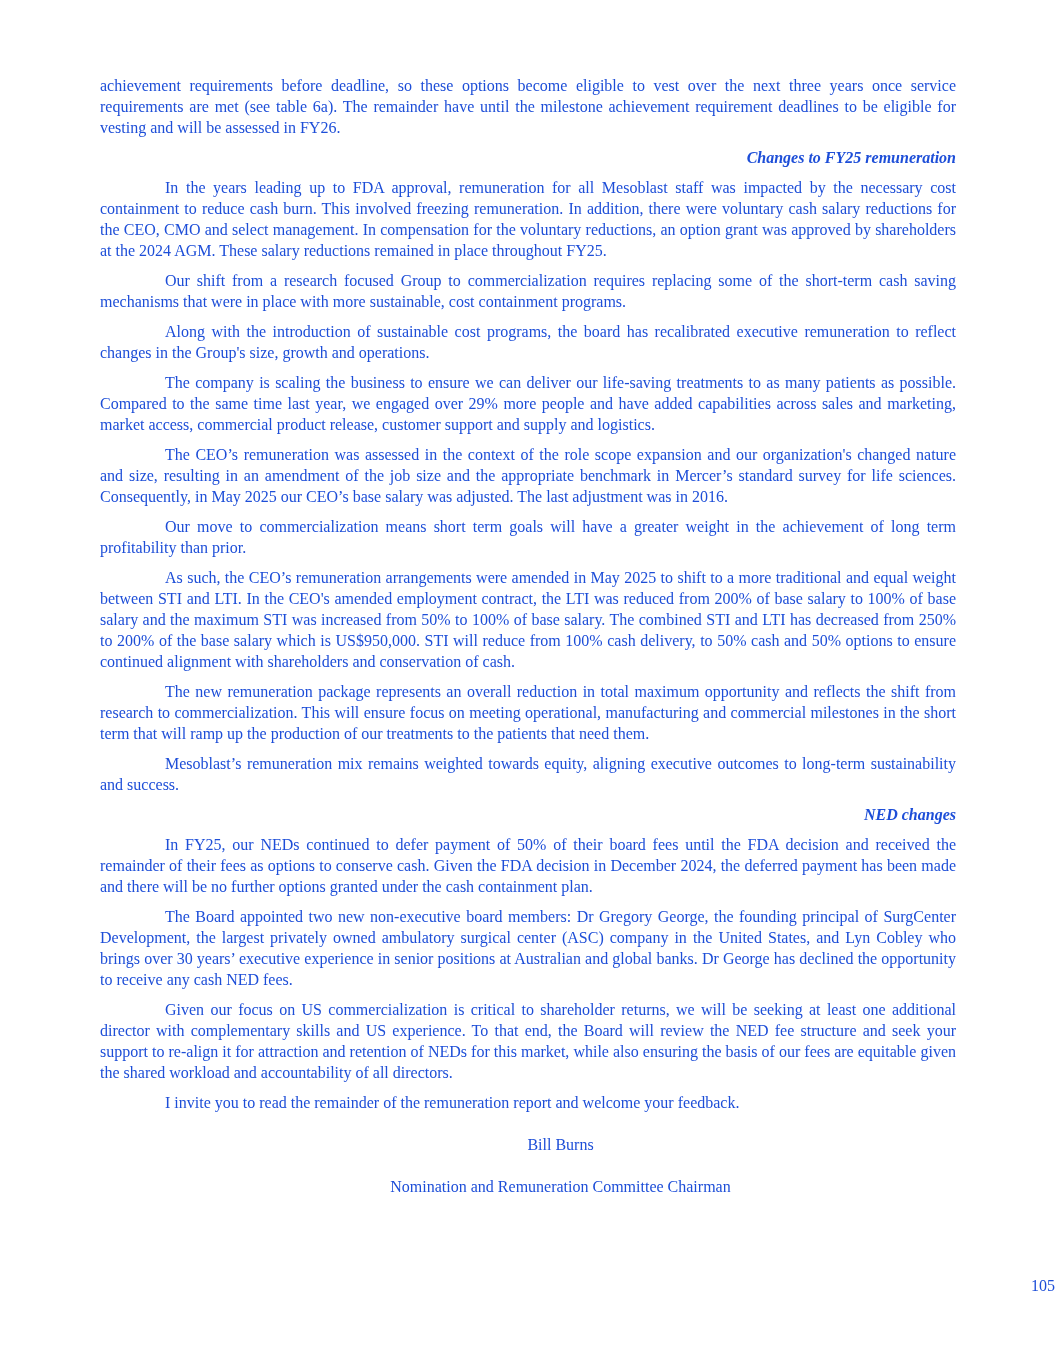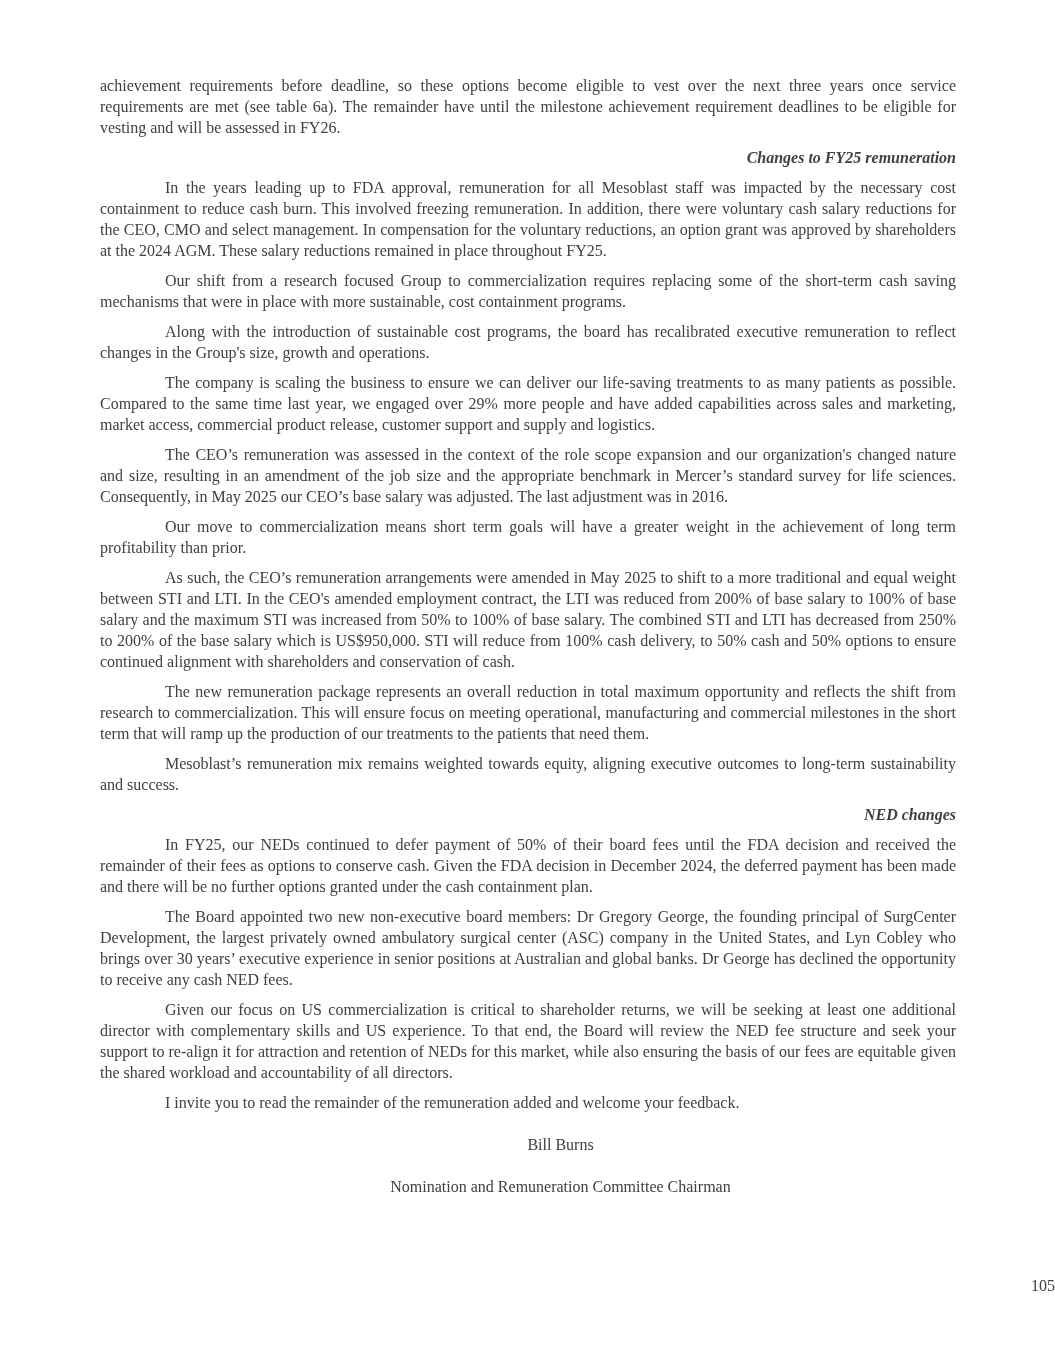--- a/index.html
+++ b/index.html
@@ -5,21 +5,21 @@
   html, body {
     margin: 0;
     padding: 0;
     background: #ffffff;
   }
   .page {
     position: relative;
     width: 1055px;
     height: 1365px;
     background: #ffffff;
-    color: #404040;
+    color: #1d4ed8;
     font-family: "Liberation Serif", "DejaVu Serif", serif;
     font-size: 16px;
     line-height: 21px;
     overflow: hidden;
   }
   .content {
     position: absolute;
     top: 75px;
     left: 100px;
     width: 856px;
@@ -71,18 +71,18 @@
     <p class="block justify indent">The company is scaling the business to ensure we can deliver our life-saving treatments to as many patients as possible. Compared to the same time last year, we engaged over 29% more people and have added capabilities across sales and marketing, market access, commercial product release, customer support and supply and logistics.</p>
     <p class="block justify indent">The CEO’s remuneration was assessed in the context of the role scope expansion and our organization's changed nature and size, resulting in an amendment of the job size and the appropriate benchmark in Mercer’s standard survey for life sciences. Consequently, in May 2025 our CEO’s base salary was adjusted. The last adjustment was in 2016.</p>
     <p class="block justify indent">Our move to commercialization means short term goals will have a greater weight in the achievement of long term profitability than prior.</p>
     <p class="block justify indent">As such, the CEO’s remuneration arrangements were amended in May 2025 to shift to a more traditional and equal weight between STI and LTI. In the CEO's amended employment contract, the LTI was reduced from 200% of base salary to 100% of base salary and the maximum STI was increased from 50% to 100% of base salary. The combined STI and LTI has decreased from 250% to 200% of the base salary which is US$950,000. STI will reduce from 100% cash delivery, to 50% cash and 50% options to ensure continued alignment with shareholders and conservation of cash.</p>
     <p class="block justify indent">The new remuneration package represents an overall reduction in total maximum opportunity and reflects the shift from research to commercialization. This will ensure focus on meeting operational, manufacturing and commercial milestones in the short term that will ramp up the production of our treatments to the patients that need them.</p>
     <p class="block justify indent">Mesoblast’s remuneration mix remains weighted towards equity, aligning executive outcomes to long-term sustainability and success.</p>
     <p class="block heading">NED changes</p>
     <p class="block justify indent">In FY25, our NEDs continued to defer payment of 50% of their board fees until the FDA decision and received the remainder of their fees as options to conserve cash. Given the FDA decision in December 2024, the deferred payment has been made and there will be no further options granted under the cash containment plan.</p>
     <p class="block justify indent">The Board appointed two new non-executive board members: Dr Gregory George, the founding principal of SurgCenter Development, the largest privately owned ambulatory surgical center (ASC) company in the United States, and Lyn Cobley who brings over 30 years’ executive experience in senior positions at Australian and global banks.  Dr George has declined the opportunity to receive any cash NED fees.</p>
     <p class="block justify indent">Given our focus on US commercialization is critical to shareholder returns, we will be seeking at least one additional director with complementary skills and US experience. To that end, the Board will review the NED fee structure and seek your support to re-align it for attraction and retention of NEDs for this market, while also ensuring the basis of our fees are equitable given the shared workload and accountability of all directors.</p>
-    <p class="block justify indent">I invite you to read the remainder of the remuneration added and welcome your feedback.</p>
+    <p class="block justify indent">I invite you to read the remainder of the remuneration report and welcome your feedback.</p>
     <p class="block sig">Bill Burns</p>
     <p class="block sig">Nomination and Remuneration Committee Chairman</p>
   </div>
   <div class="page-number">105</div>
 </div>
 
 </body></html>

